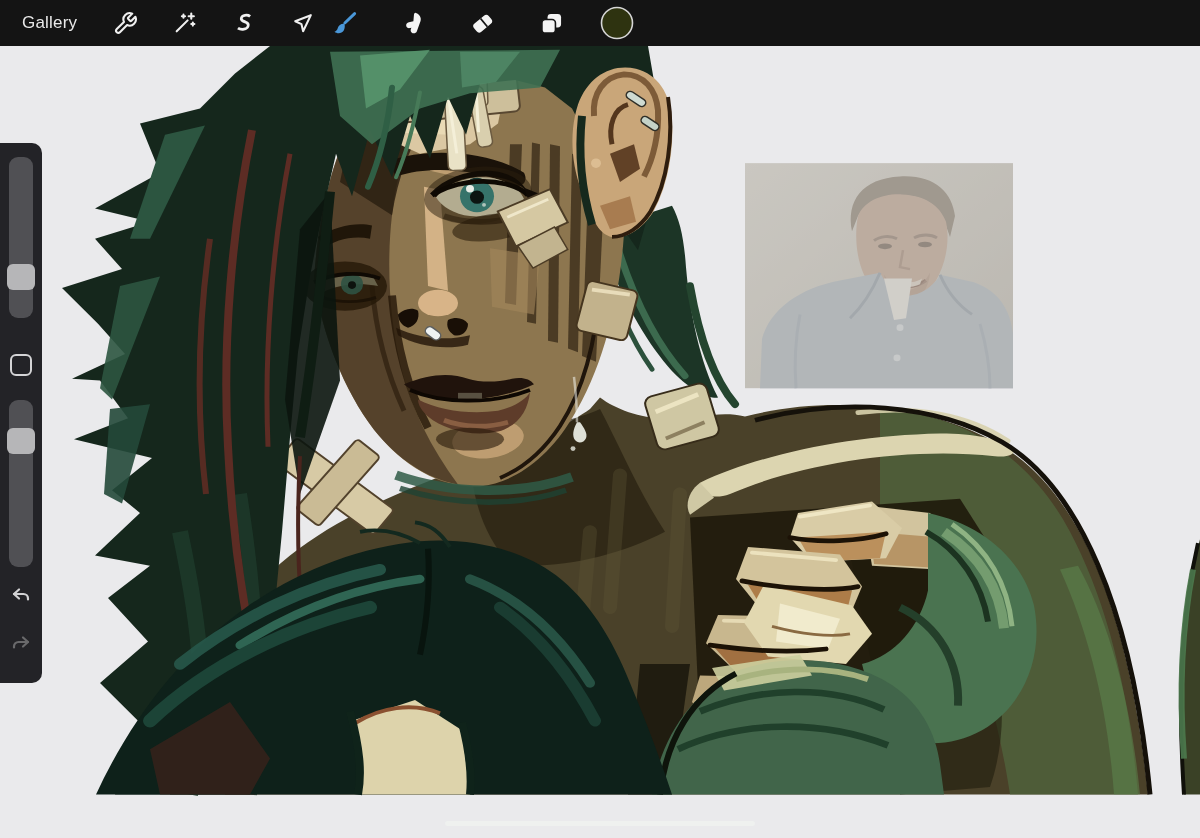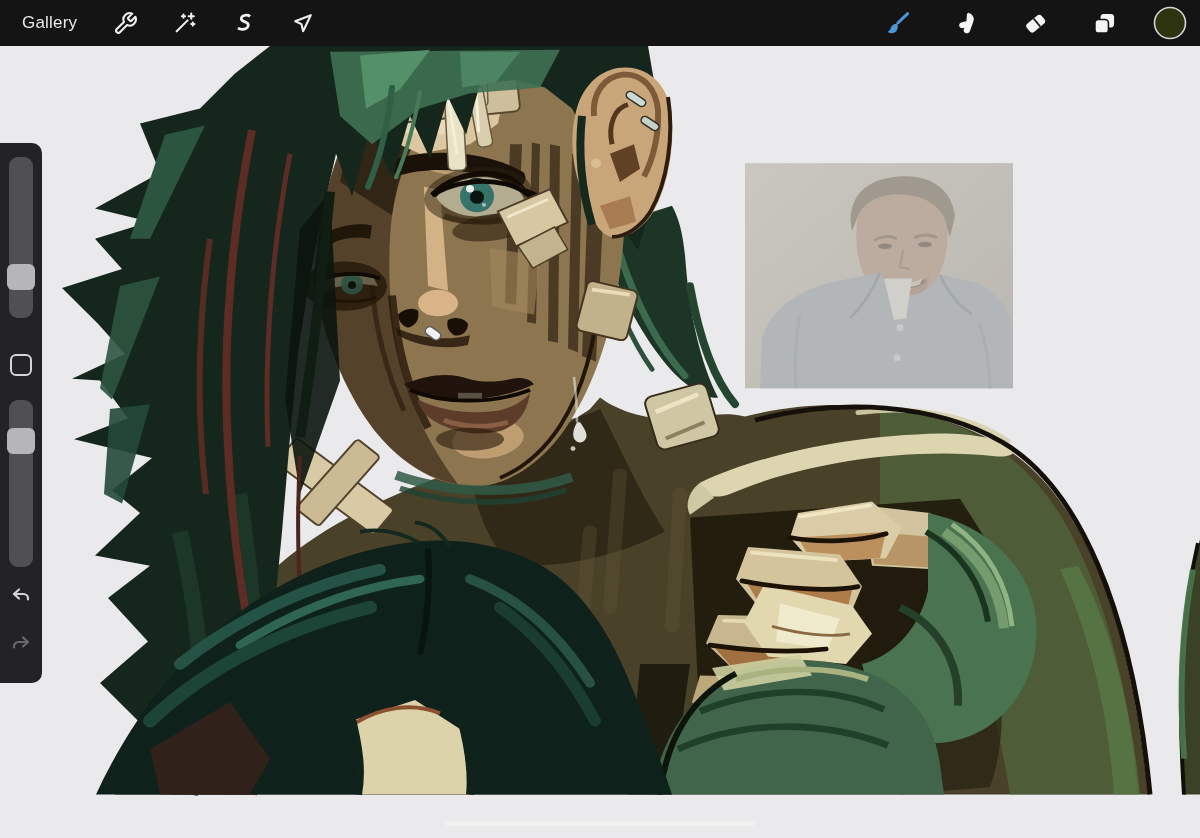--- a/index.html
+++ b/index.html
@@ -1,20 +1,20 @@
 <!DOCTYPE html>
 <html><head>
 <meta charset="utf-8">
 <style>
   html,body{margin:0;padding:0;background:#000;}
   .app{position:relative;width:1200px;height:838px;overflow:hidden;
        font-family:"Liberation Sans",sans-serif;background:#eaeaec;user-select:none;}
   
   .toolbar{position:absolute;top:0;left:0;width:1200px;height:46px;background:#141414;
-           display:flex;align-items:center;justify-content:space-between;z-index:30;}
+           display:flex;align-items:center;justify-content:flex-start;z-index:30;}
   .tb-group{display:flex;align-items:center;height:46px;}
   .tb-left{padding-left:18px;gap:17px;}
   .tb-right{padding-right:12px;gap:27px;}
   .tb-btn{background:transparent;border:none;padding:0;margin:0;display:grid;place-items:center;
           width:42px;height:42px;border-radius:50%;}
   .tb-btn svg{display:block;}
   .gallery{width:auto;border-radius:6px;color:#e9e9e9;font-size:17px;letter-spacing:.2px;
            padding:0 4px;margin-right:6px;}
   .swatch-btn{width:36px;height:36px;}
   

